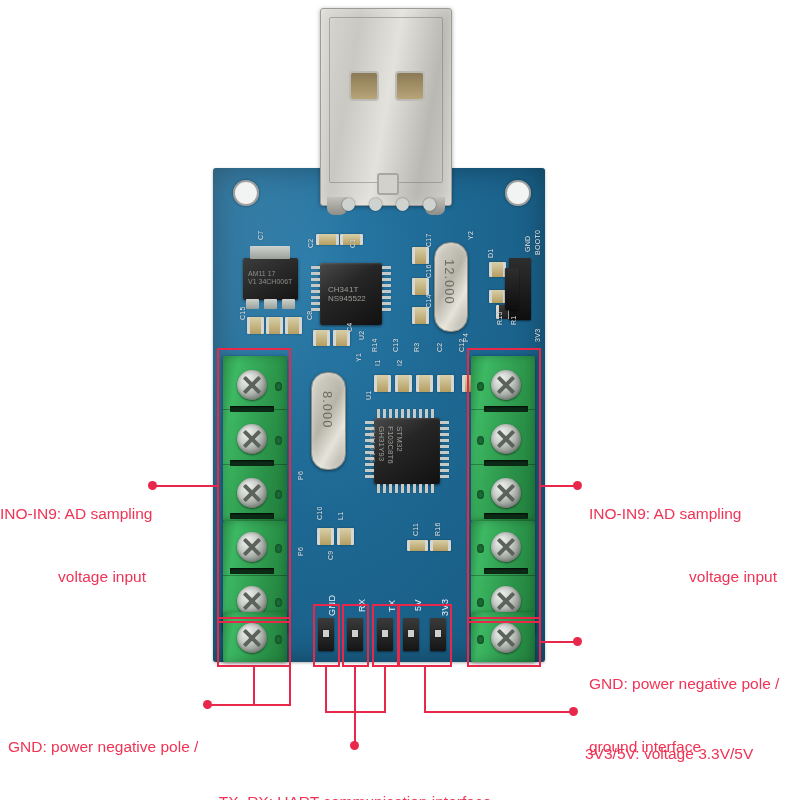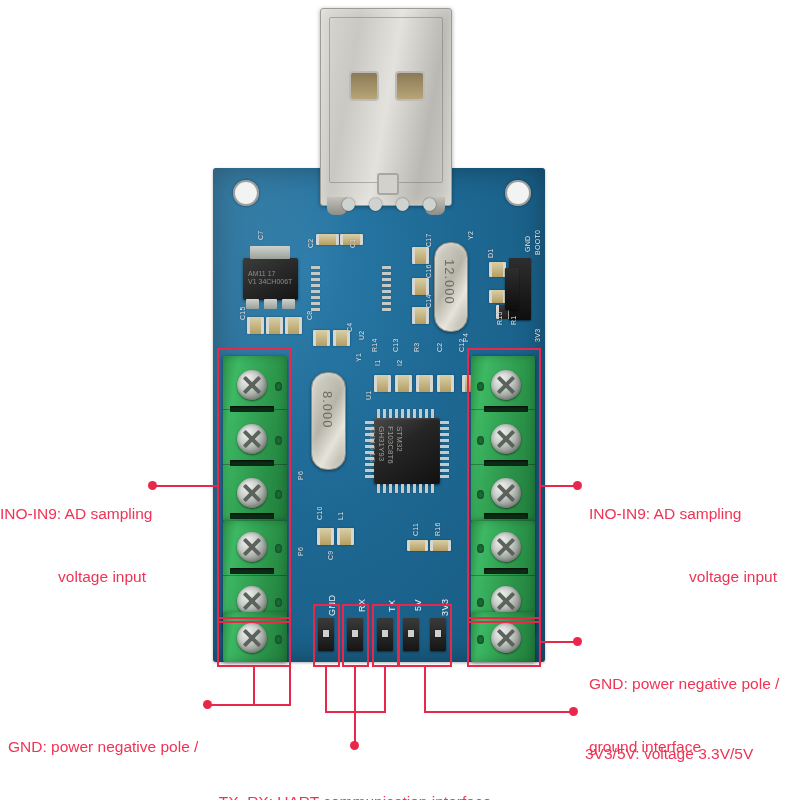--- a/index.html
+++ b/index.html
@@ -127,20 +127,24 @@
 
   <div class="reg" style="left:243px;top:258px;width:55px;height:42px;">
     <div class="reg-txt" style="left:5px;top:12px;">AM11 17
 V1 34CH006T</div>
   </div>
   <div class="reg-tab" style="left:250px;top:246px;width:40px;height:13px;"></div>
   <div class="reg-tab" style="left:246px;top:299px;width:13px;height:10px;"></div>
   <div class="reg-tab" style="left:264px;top:299px;width:13px;height:10px;"></div>
   <div class="reg-tab" style="left:282px;top:299px;width:13px;height:10px;"></div>
 
+  <div class="ic" style="left:320px;top:263px;width:62px;height:62px;">
+    <div class="ic-txt" style="left:8px;top:22px;">CH34 1T
+NS945522</div>
+  </div>
   <div class="legs" style="left:311px;top:266px;flex-direction:column;gap:3px;">
     <span style="width:9px;height:3px;"></span>
       <span style="width:9px;height:3px;"></span>
     <span style="width:9px;height:3px;"></span>
       <span style="width:9px;height:3px;"></span>
     <span style="width:9px;height:3px;"></span>
       <span style="width:9px;height:3px;"></span>
     <span style="width:9px;height:3px;"></span>
       <span style="width:9px;height:3px;"></span>
   </div>

